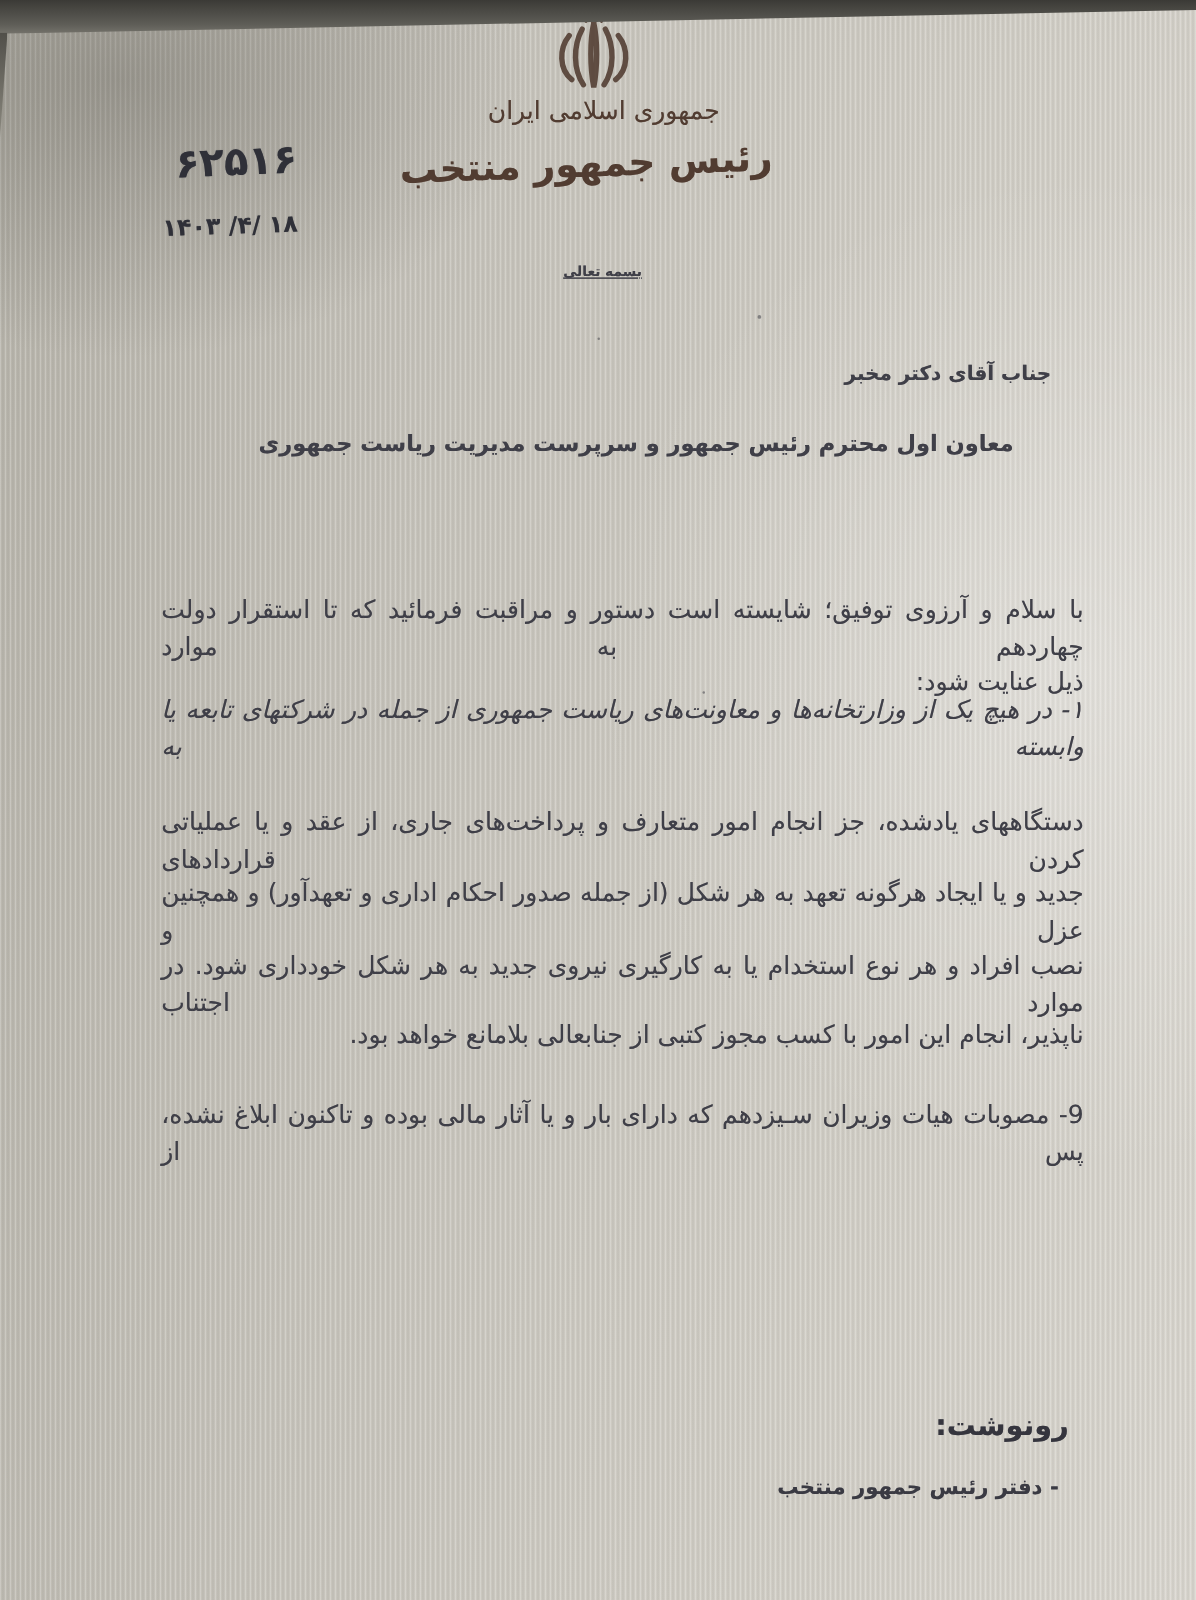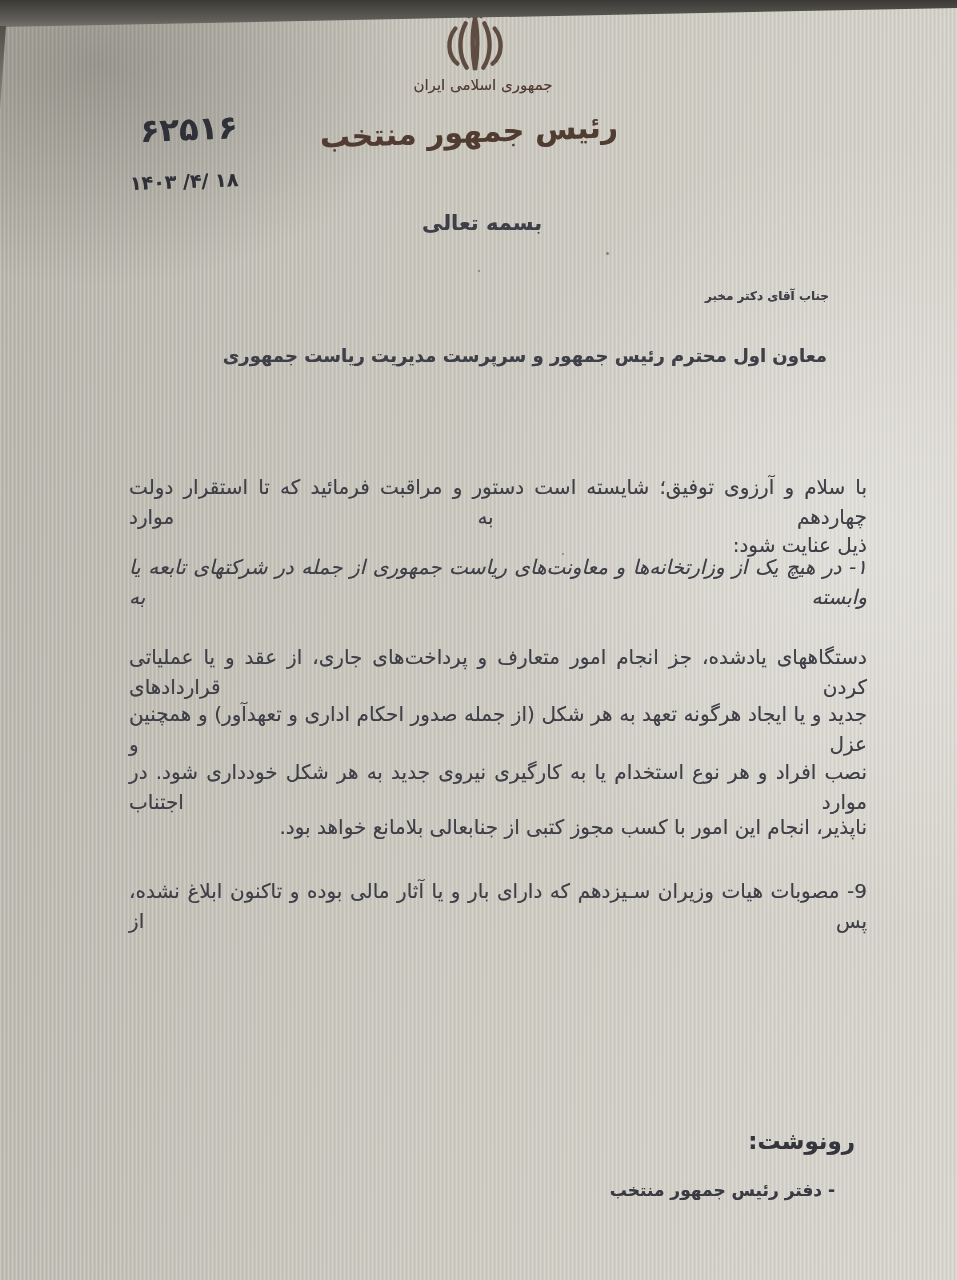--- a/index.html
+++ b/index.html
@@ -50,45 +50,45 @@
       <svg width="68" height="62" viewBox="0 0 64 60" fill="none" stroke="#513c31" stroke-width="4.2" stroke-linecap="round" opacity="0.88">
         <path d="M13 15 C 5 25, 5 41, 15 49"></path>
         <path d="M23 10 C 16 23, 16 41, 24 53"></path>
         <path d="M32 5 C 29 19, 29 39, 32 55 C 35 39, 35 19, 32 5"></path>
         <path d="M41 10 C 48 23, 48 41, 40 53"></path>
         <path d="M51 15 C 59 25, 59 41, 49 49"></path>
         <path d="M26 4 C 27.5 1, 30 1, 30 3.5 M34 3.5 C 34 1, 36.5 1, 38 4" stroke-width="2.4"></path>
       </svg>
     </div>
 
-    <div class="t brown center" style="left:383px;top:76px;width:200px;font-size:15px;">جمهوری اسلامی ایران</div>
+    <div class="t brown center" style="left:383px;top:76px;width:200px;font-size:20px;">جمهوری اسلامی ایران</div>
     <div class="t brown center bold" style="left:338px;top:114px;width:280px;font-size:30px;white-space:nowrap;transform:rotate(-2deg);">رئیس جمهور منتخب</div>
 
     <div class="t hand" style="left:140px;top:110px;font-size:32px;letter-spacing:4px;transform:rotate(-2.5deg);">۶۲۵۱۶</div>
     <div class="t hand" style="left:130px;top:170px;font-size:19px;letter-spacing:1px;direction:ltr;transform:rotate(-2deg);">۱۴۰۳ /۴/ ۱۸</div>
 
-    <div class="t bold center" style="left:401px;top:211px;width:162px;font-size:21px;">بسمه تعالی</div>
+    <div class="t bold center" style="left:401px;top:211px;width:162px;font-size:11px;text-decoration:underline;">بسمه تعالی</div>
 
-    <div class="t bold" style="right:128px;top:289px;font-size:12px;">جناب آقای دکتر مخبر</div>
-    <div class="t bold" style="right:130px;top:345px;font-size:18px;">معاون اول محترم رئیس جمهور و سرپرست مدیریت ریاست جمهوری</div>
+    <div class="t bold" style="right:116px;top:289px;font-size:16px;">جناب آقای دکتر مخبر</div>
+    <div class="t bold" style="right:146px;top:345px;font-size:18px;">معاون اول محترم رئیس جمهور و سرپرست مدیریت ریاست جمهوری</div>
 
     <div class="bline just" style="top:472px;">با سلام و آرزوی توفیق؛ شایسته است دستور و مراقبت فرمائید که تا استقرار دولت چهاردهم به موارد</div>
     <div class="bline" style="top:530px;">ذیل عنایت شود:</div>
 
     <div class="bline just" style="top:552px;font-style:italic;">۱- در هیچ یک از وزارتخانه‌ها و معاونت‌های ریاست جمهوری از جمله در شرکتهای تابعه یا وابسته به</div>
     <div class="bline just" style="top:642px;">دستگاههای یادشده، جز انجام امور متعارف و پرداخت‌های جاری، از عقد و یا عملیاتی کردن قراردادهای</div>
     <div class="bline just" style="top:699px;">جدید و یا ایجاد هرگونه تعهد به هر شکل (از جمله صدور احکام اداری و تعهدآور) و همچنین عزل و</div>
     <div class="bline just" style="top:757px;">نصب افراد و هر نوع استخدام یا به کارگیری نیروی جدید به هر شکل خودداری شود. در موارد اجتناب</div>
     <div class="bline" style="top:812px;">ناپذیر، انجام این امور با کسب مجوز کتبی از جنابعالی بلامانع خواهد بود.</div>
 
     <div class="bline just" style="top:876px;">9- مصوبات هیات وزیران سـیزدهم که دارای بار و یا آثار مالی بوده و تاکنون ابلاغ نشده، پس از</div>
 
 
     <div class="t bold" style="right:102px;top:1128px;font-size:23px;color:#35353e;">رونوشت:</div>
-    <div class="t" style="right:122px;top:1180px;font-size:17px;font-weight:600;color:#3a3a43;padding-left:31px;">- دفتر رئیس جمهور منتخب</div>
+    <div class="t" style="right:110px;top:1180px;font-size:17px;font-weight:600;color:#3a3a43;padding-left:31px;">- دفتر رئیس جمهور منتخب</div>
 
     <div class="speck" style="left:606px;top:252px;"></div>
     <div class="speck" style="left:478px;top:270px;width:2px;height:2px;"></div>
     <div class="speck" style="left:562px;top:553px;width:2px;height:2px;"></div>
 
     <div class="topband"></div>
     <div class="leftsliver"></div>
   </div>
 </div>
 

